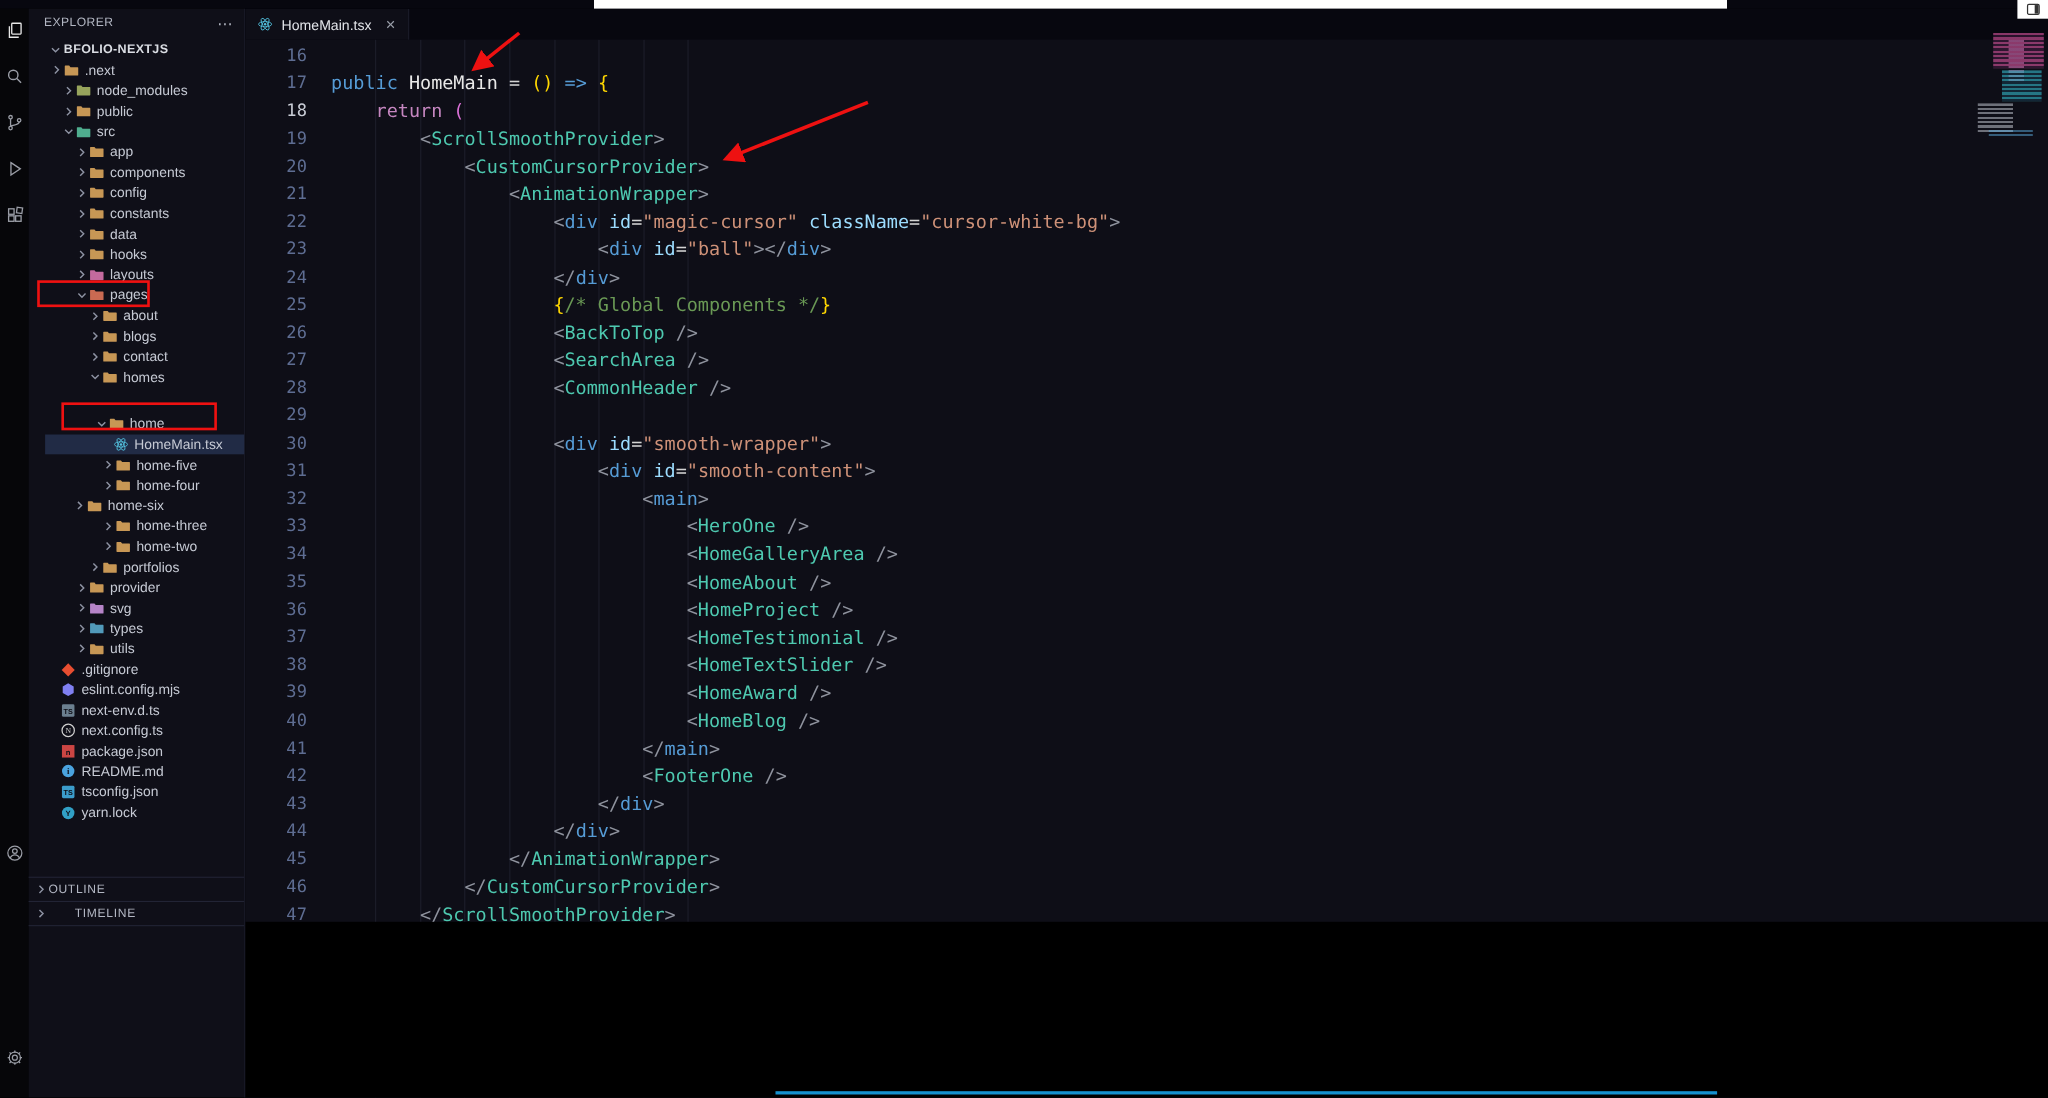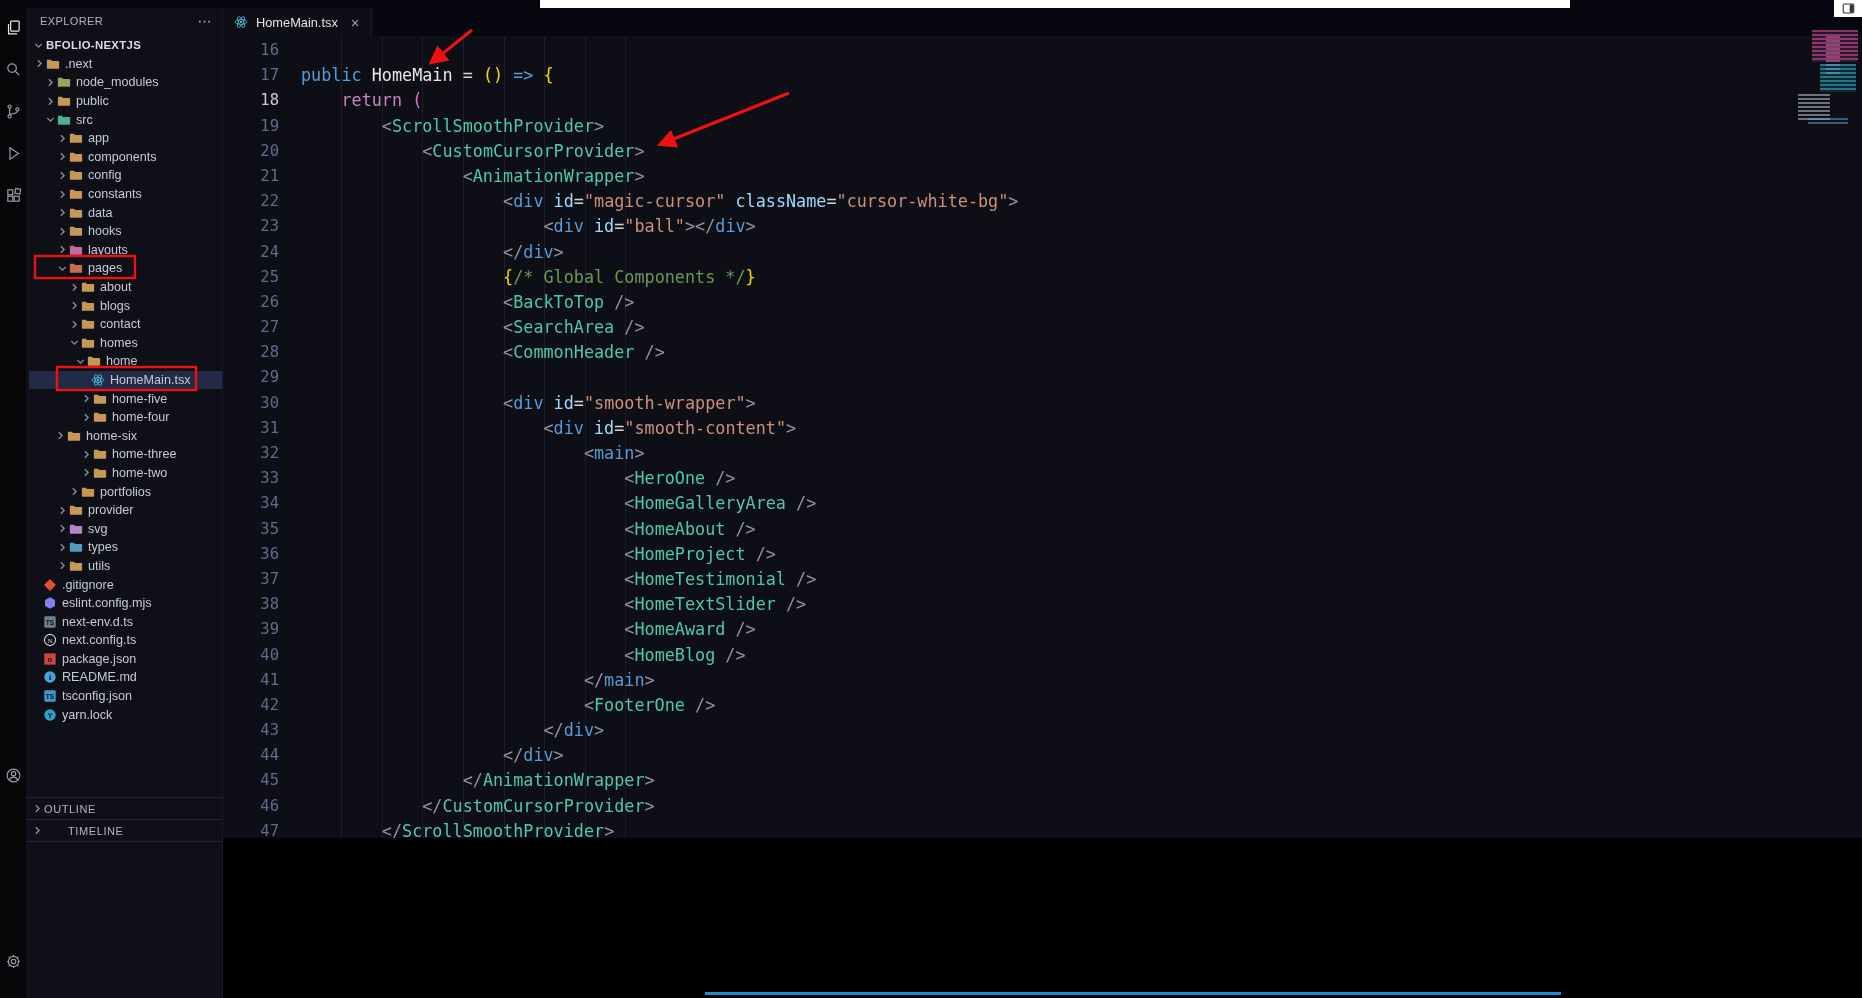--- a/index.html
+++ b/index.html
@@ -17,21 +17,21 @@
   
   .activitybar{width:26px;flex:none;background:var(--c-activity_bar_bg);position:relative;}
   .ab-icon{position:absolute;left:0;width:26px;height:26px;display:flex;align-items:center;justify-content:center;color:#9a9da6;}
   .ab-icon svg{width:17px;height:17px;}
   .ab-icon.bright{color:#e8e8e8;}
 
   
   .sidebar{width:196px;flex:none;background:var(--c-sidebar_bg);border-right:1px solid #1b1c2a;position:relative;color:#c6cad4;}
   .sb-header{height:26px;display:flex;align-items:center;justify-content:space-between;padding:0 10px 0 14px;font-size:11px;letter-spacing:.4px;color:#b2b6c2;}
   .sb-menu{font-size:14px;color:#aeb2bd;cursor:default;}
-  .tree{position:absolute;top:28px;left:3px;right:0;}
+  .tree{position:absolute;top:28px;left:15px;right:0;}
   .trow{height:18.6px;display:flex;align-items:center;font-size:12.6px;white-space:nowrap;color:#c6cad4;}
   .trow.root{font-weight:700;font-size:11.4px;letter-spacing:.3px;color:#dadde3;}
   .trow.sel{background:var(--c-selection_bg);}
   .chev{width:14px;height:14px;flex:none;color:#8d92a2;display:flex;align-items:center;justify-content:center;}
   .chev svg{width:13px;height:13px;}
   .chev.open svg{transform:rotate(90deg);}
   .fi{width:18px;height:15px;flex:none;display:flex;align-items:center;justify-content:flex-start;}
   .fi svg{width:14px;height:14px;}
   .tlabel{padding-left:1px;}
 
@@ -374,21 +374,21 @@
                 <path d="M6 4l4 4-4 4" fill="none" stroke="currentColor" stroke-width="1.6"></path>
               </svg>
             </span>
             <span class="fi fi-folder">
               <svg viewBox="0 0 16 16" fill="currentColor">
                 <path d="M1 3.6c0-.3.2-.6.6-.6h4l1.3 1.6h7.5c.3 0 .6.3.6.6v7.6c0 .3-.3.6-.6.6H1.6c-.4 0-.6-.3-.6-.6z"></path>
               </svg>
             </span>
             <span class="tlabel">homes</span>
           </div>
-          <div class="trow" style="padding-left: 44px;">
+          <div class="trow" style="padding-left: 44px; margin-top: 24px;">
             <span class="chev open">
               <svg viewBox="0 0 16 16">
                 <path d="M6 4l4 4-4 4" fill="none" stroke="currentColor" stroke-width="1.6"></path>
               </svg>
             </span>
             <span class="fi fi-folder">
               <svg viewBox="0 0 16 16" fill="currentColor">
                 <path d="M1 3.6c0-.3.2-.6.6-.6h4l1.3 1.6h7.5c.3 0 .6.3.6.6v7.6c0 .3-.3.6-.6.6H1.6c-.4 0-.6-.3-.6-.6z"></path>
               </svg>
             </span>

